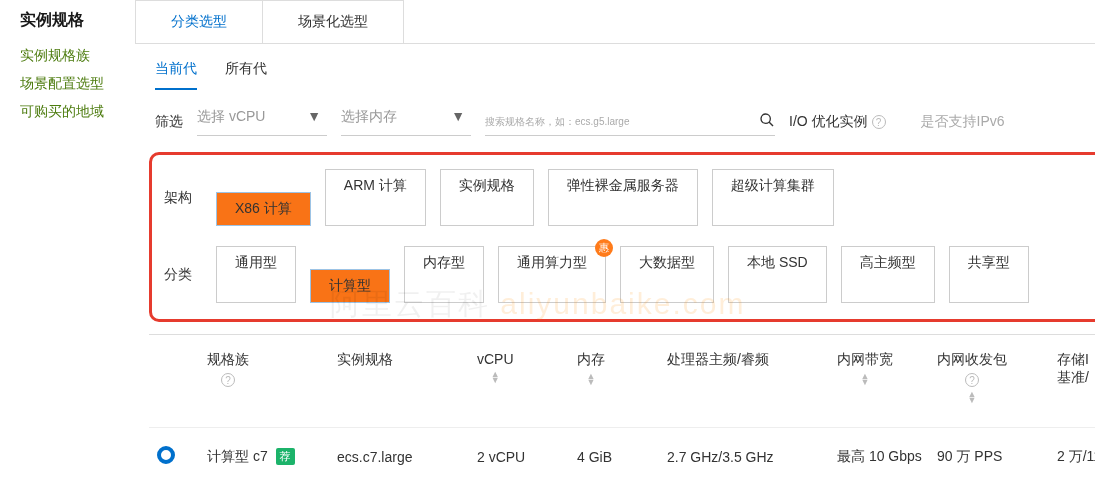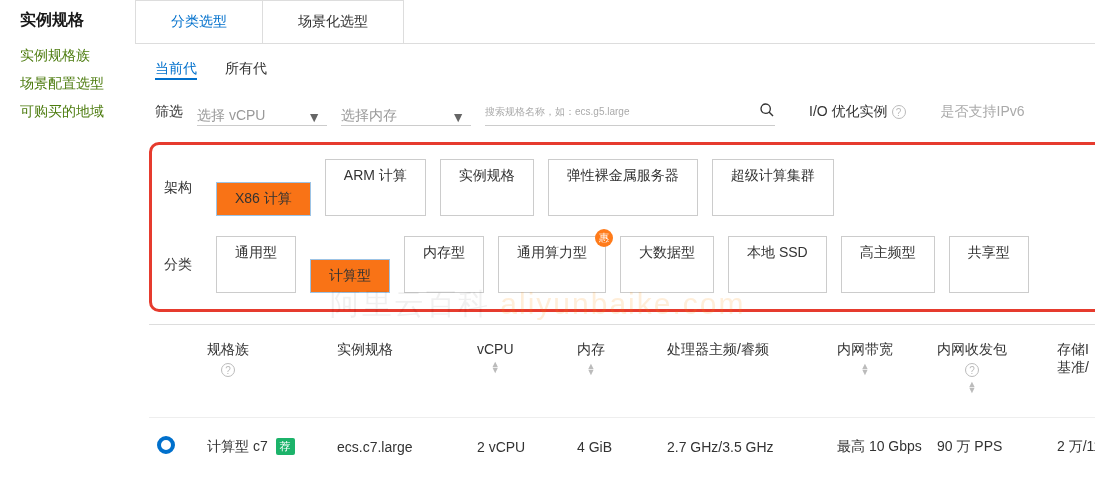--- a/index.html
+++ b/index.html
@@ -50,41 +50,41 @@
     border-top: 1px solid #ddd;
     position: relative;
   }
   
   .sub-tabs {
     display: flex;
     gap: 28px;
     padding: 16px 20px 0 20px;
   }
   .sub-tab {
-    padding-bottom: 0;
+    padding-bottom: 10px;
     cursor: pointer;
     color: #333;
   }
   .sub-tab.active {
     color: #0070cc;
     border-bottom: 2px solid #0070cc;
   }
   
   .filter-row {
     display: flex;
     align-items: center;
     gap: 14px;
     padding: 18px 20px 10px 20px;
     flex-wrap: nowrap;
     overflow: hidden;
   }
   .filter-label { color: #333; flex-shrink: 0; }
   .select-box {
     display: flex;
-    align-items: flex-end;
+    align-items: flex-start;
     justify-content: space-between;
     width: 130px;
     color: #999;
     cursor: pointer;
     flex-shrink: 0;
     padding-right: 6px;
     border-bottom: 1px solid #ccc;
     height: 28px;
   }
   .select-box .chev { color: #666; }
@@ -99,21 +99,21 @@
   }
   .search-box input {
     border: none;
     outline: none;
     width: 100%;
     font-size: 10px;
     color: #333;
   }
   .search-box input::placeholder { color: #aaa; }
   .search-icon { font-size: 16px; color: #333; margin-left: 8px; }
-  .io-opt { display: flex; align-items: center; gap: 4px; flex-shrink: 0; margin-left: 20px; }
+  .io-opt { display: flex; align-items: center; gap: 4px; flex-shrink: 0; }
   .help-icon {
     display: inline-flex;
     width: 14px; height: 14px;
     border: 1px solid #bbb;
     border-radius: 50%;
     color: #bbb;
     font-size: 10px;
     align-items: center; justify-content: center;
   }
   .ipv6-label { color: #aaa; flex-shrink: 0; margin-left: 21px; }

